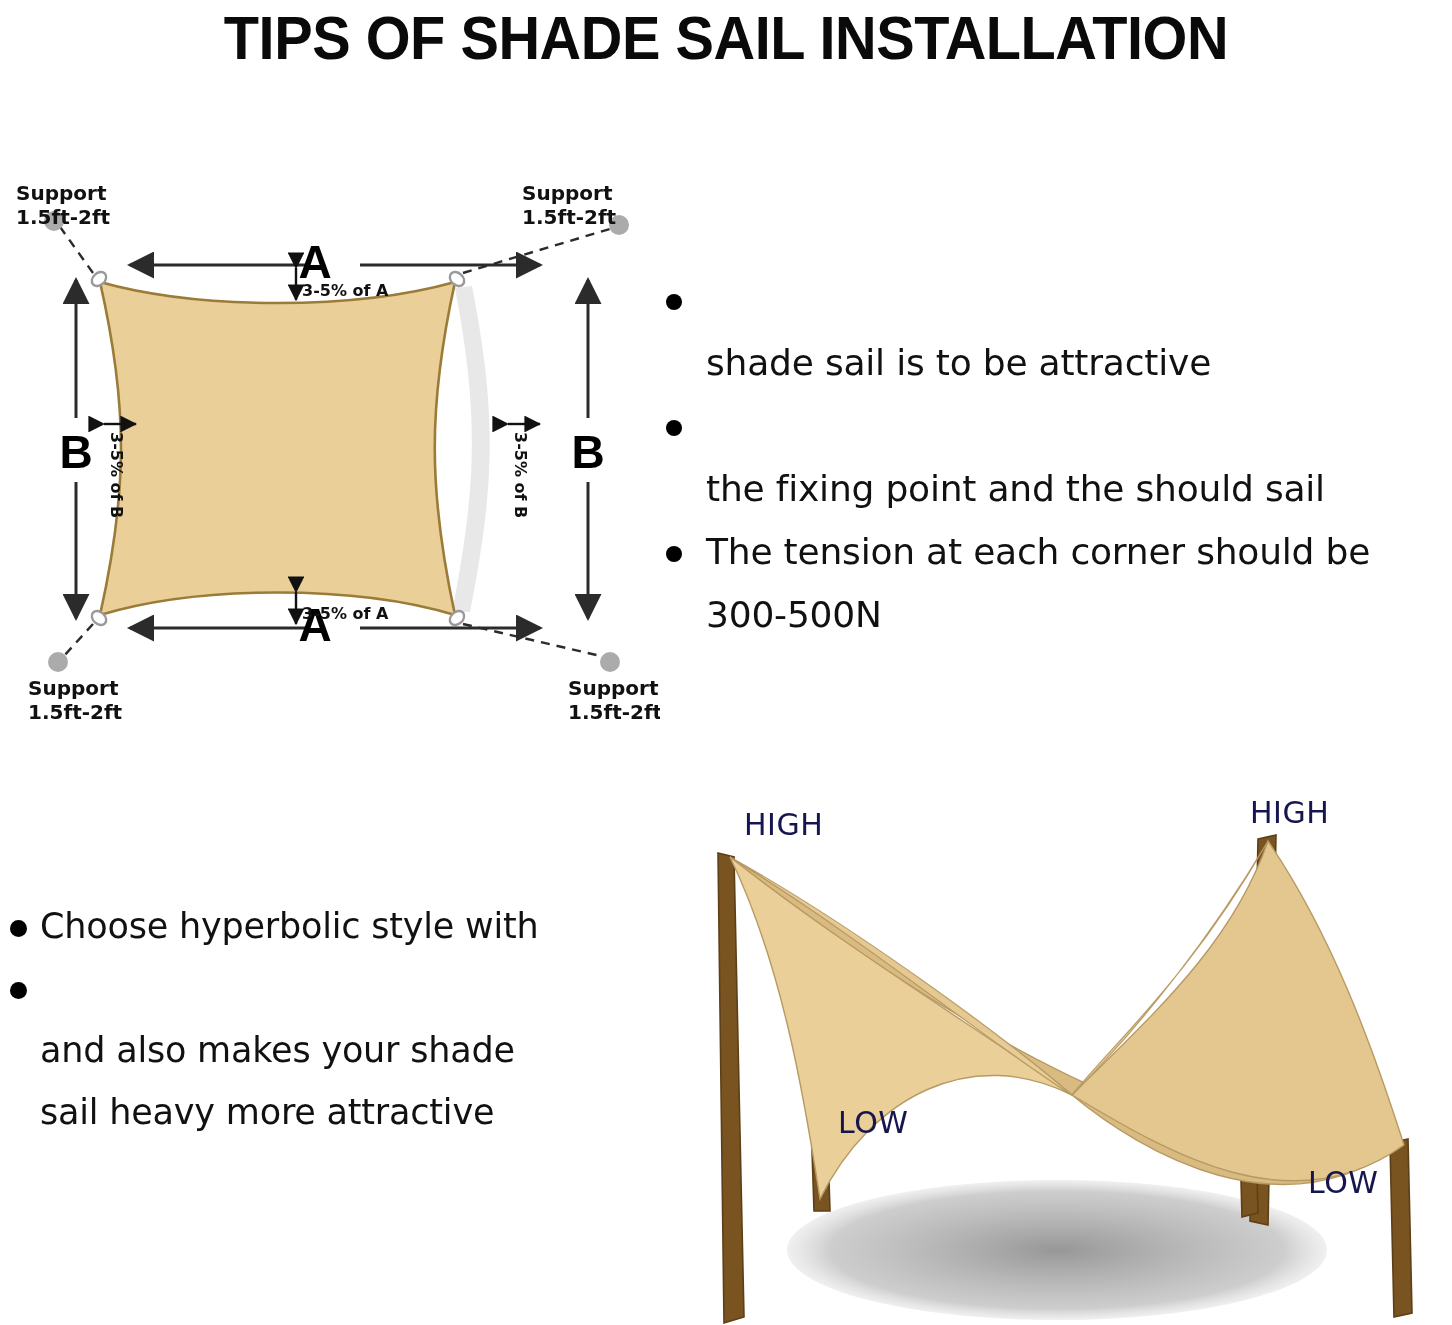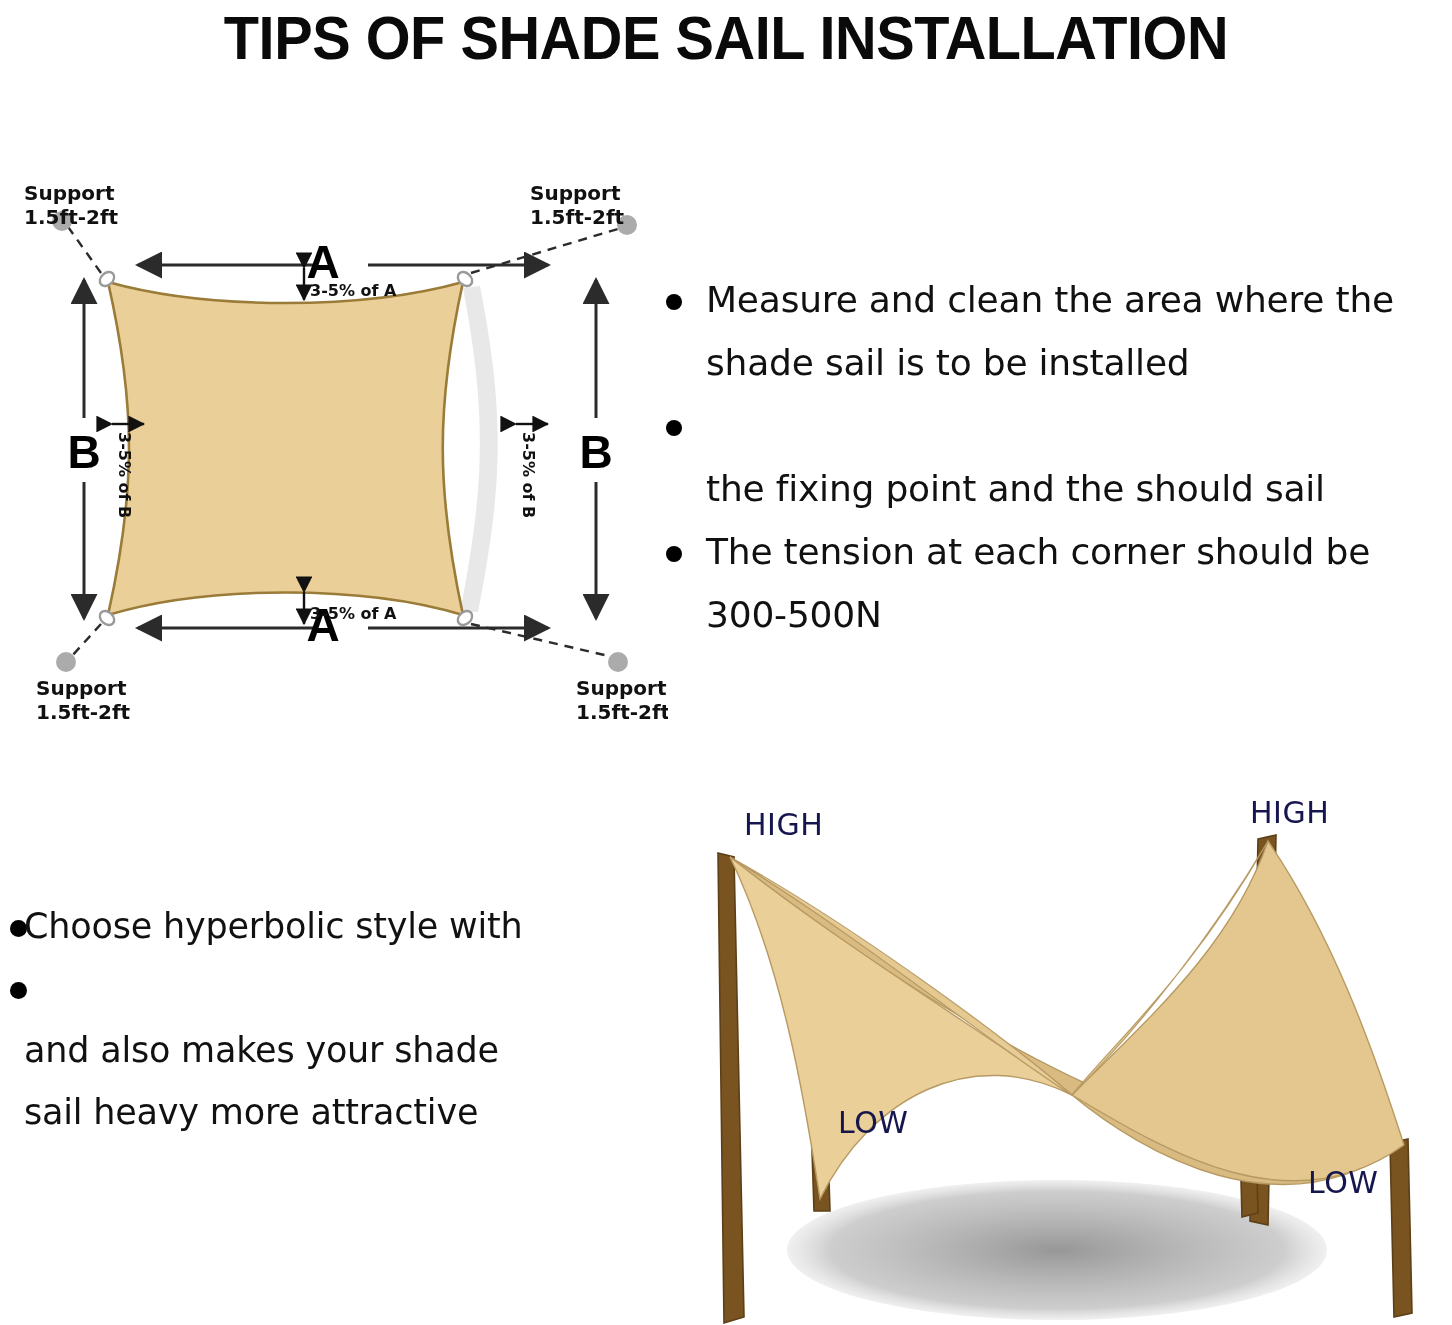--- a/index.html
+++ b/index.html
@@ -19,21 +19,21 @@
     font-weight:bold;
     font-size:62px;
     letter-spacing:-0.5px;
     color:#0a0a0a;
     transform:scaleX(0.93);
     transform-origin:center top;
     white-space:nowrap;
   }
 
   
-  #diagram-rect { position:absolute; left:8px; top:160px; width:660px; height:570px; }
+  #diagram-rect { position:absolute; left:0px; top:160px; width:660px; height:570px; }
   #diagram-rect svg { display:block; }
 
   
   #bullets-top { position:absolute; left:650px; top:268px; width:805px; }
   #bullets-bottom { position:absolute; left:0px; top:895px; width:625px; }
 
   ul.tips { list-style:none; }
   ul.tips li {
     position:relative;
     padding-left:56px;
@@ -42,21 +42,21 @@
     line-height:63px;
     color:#111111;
     margin-bottom:0px;
     letter-spacing:-0.2px;
   }
   ul.tips li .dot {
     position:absolute; left:16px; top:26px;
     width:16px; height:16px; border-radius:50%;
     background:#000;
   }
-  #bullets-bottom ul.tips li { font-size:35px; line-height:62px; padding-left:24px; }
+  #bullets-bottom ul.tips li { font-size:35px; line-height:62px; padding-left:40px; }
   #bullets-bottom ul.tips li .dot { left:10px; top:25px; width:17px; height:17px; }
 
   
   #diagram-hyp { position:absolute; left:672px; top:795px; width:780px; height:530px; }
   #diagram-hyp svg { display:block; }
 
   .lbl-nav {
     font-family:"DejaVu Sans", sans-serif;
     font-size:30px;
     fill:#16164e;
@@ -181,22 +181,22 @@
         <line x1="508" y1="264" x2="540" y2="264" stroke="#111" stroke-width="2.4" marker-start="url(#arrHeadS)" marker-end="url(#arrHeadS)"></line>
         <text class="lbl-sm2" x="515" y="272" transform="rotate(90 515 272)">3-5% of B</text>
       </g>
     </svg>
   </div>
 
   <div id="bullets-top">
     <ul class="tips">
       <li>
         <span class="dot"></span>
-        <span>Measure and clean the area where the</span><br>
-        <span>shade sail is to be installed</span>
+        <br>
+        <span>shade sail is to be attractive</span>
       </li>
       <li>
         <span class="dot"></span>
         <br>
         <span>the fixing point and the should sail</span>
       </li>
       <li>
         <span class="dot"></span>
         <span>The tension at each corner should be</span><br>
         <span>300-500N</span>

